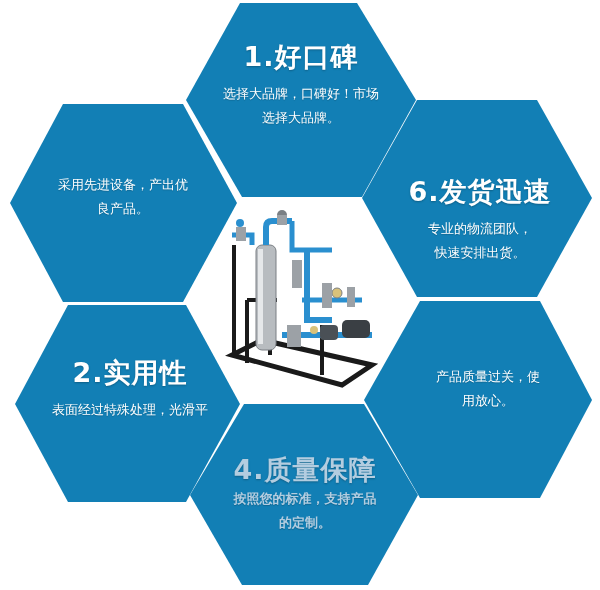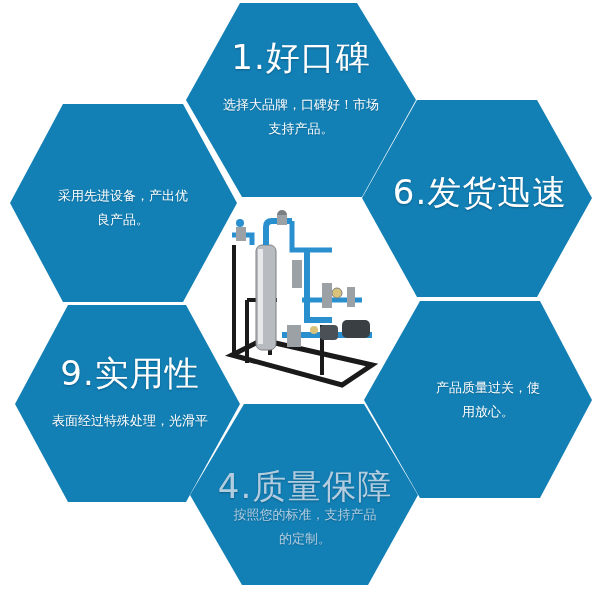--- a/index.html
+++ b/index.html
@@ -11,33 +11,34 @@
     background: #ffffff;
     font-family: "DejaVu Sans", "Liberation Sans", sans-serif;
   }
   svg.bg { position: absolute; left: 0; top: 0; }
   .hex-text {
     position: absolute;
     text-align: center;
     color: #ffffff;
   }
   .hex-title {
-    font-size: 34px;
+    font-size: 27px;
     line-height: 34px;
     letter-spacing: 1px;
     text-shadow: 0 1px 2px rgba(0,0,0,0.25);
     white-space: nowrap;
+    font-weight: bold;
   }
   .hex-desc {
     font-size: 13px;
     line-height: 24px;
-    margin-top: 19px;
+    margin-top: 8px;
     text-shadow: 0 1px 1px rgba(0,0,0,0.2);
   }
-  .faded { color: #b3cde0; margin-top: 16px; }
+  .faded { color: #b3cde0; }
   .machine { position: absolute; left: 222px; top: 205px; width: 162px; height: 190px; }
 </style>
 </head>
 <body>
 
 <div id="stage">
 
   <svg class="bg" width="600" height="590" viewBox="0 0 600 590">
 
     <polygon points="240,3 357,3 416,100 362,197 242,197 186,100" fill="#127fb5"></polygon>
@@ -84,50 +85,54 @@
 
     <rect x="120" y="115" width="28" height="18" rx="5" fill="#3a3f44"></rect>
     <rect x="98" y="120" width="18" height="15" rx="4" fill="#4a5056"></rect>
     <rect x="70" y="55" width="10" height="28" fill="#9ca1a6"></rect>
   </svg>
 
   <div class="hex-text" style="left:196px; top:40px; width:210px;">
     <div class="hex-title">1.好口碑</div>
     <div class="hex-desc">
       <div>选择大品牌，口碑好！市场</div>
-      <div>支持产品。</div>
+      <div>选择大品牌。</div>
     </div>
   </div>
 
   <div class="hex-text" style="left:28px; top:165px; width:190px;">
     <div class="hex-desc">
       <div>采用先进设备，产出优</div>
       <div>良产品。</div>
     </div>
   </div>
 
   <div class="hex-text" style="left:380px; top:175px; width:200px;">
     <div class="hex-title">6.发货迅速</div>
+    <div class="hex-desc">
+      <div>专业的物流团队，</div>
+      <div>快速安排出货。</div>
+    </div>
   </div>
 
   <div class="hex-text" style="left:30px; top:356px; width:200px;">
-    <div class="hex-title">9.实用性</div>
+    <div class="hex-title">2.实用性</div>
     <div class="hex-desc">
       <div>表面经过特殊处理，光滑平</div>
     </div>
   </div>
 
   <div class="hex-text" style="left:388px; top:357px; width:200px;">
     <div class="hex-desc">
       <div>产品质量过关，使</div>
       <div>用放心。</div>
     </div>
   </div>
 
   <div class="hex-text faded" style="left:200px; top:453px; width:210px;">
     <div class="hex-title">4.质量保障</div>
-    <div class="hex-desc" style="margin-top:0;">
+    <div class="hex-desc" style="margin-top:0;font-weight:bold;">
       <div>按照您的标准，支持产品</div>
       <div>的定制。</div>
     </div>
   </div>
 
 </div>
 
 </body></html>

